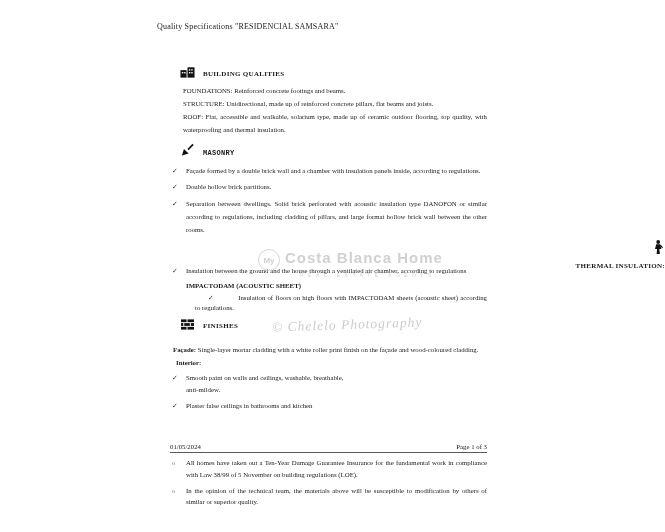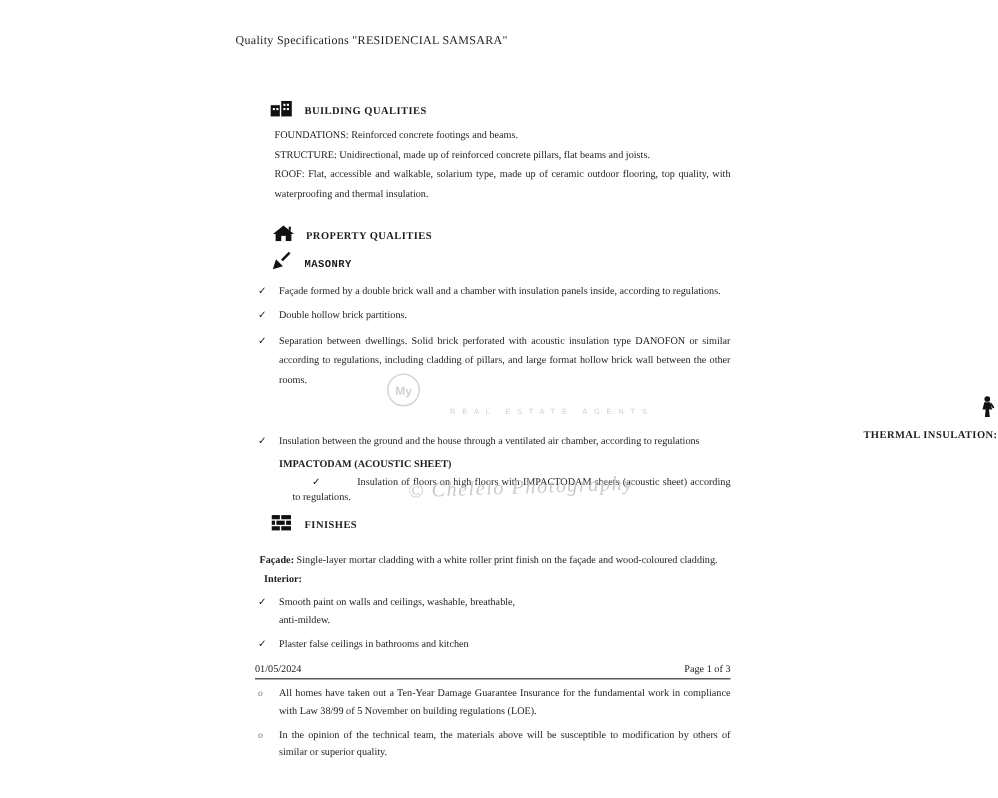--- a/index.html
+++ b/index.html
@@ -87,31 +87,20 @@
     </span>
     <span class="head-label">BUILDING QUALITIES</span>
   </div>
 
   <div class="paras">
     <p>FOUNDATIONS: Reinforced concrete footings and beams.</p>
     <p>STRUCTURE: Unidirectional, made up of reinforced concrete pillars, flat beams and joists.</p>
     <p>ROOF: Flat, accessible and walkable, solarium type, made up of ceramic outdoor flooring, top quality, with waterproofing and thermal insulation.</p>
   </div>
 
-  <div class="head h-property">
-    <span class="ico">
-      <svg width="14" height="11" viewBox="0 0 16 12" fill="#111">
-        <rect x="12" y="1" width="1.6" height="3"></rect>
-        <polygon points="8,0 16,6.5 0,6.5"></polygon>
-        <rect x="2" y="5.5" width="12" height="6.5"></rect>
-        <rect x="6.3" y="8" width="3.4" height="4" fill="#fff"></rect>
-      </svg>
-    </span>
-    <span class="head-label">PROPERTY QUALITIES</span>
-  </div>
 
   <div class="head h-masonry">
     <span class="ico">
       <svg width="13" height="14" viewBox="0 0 14 14">
         <path d="M13 1 L7.5 6.5" stroke="#111" stroke-width="1.8" fill="none"></path>
         <polygon points="1,13 3.2,5.8 8.2,10.8" fill="#111"></polygon>
       </svg>
     </span>
     <span class="head-label">MASONRY</span>
   </div>
@@ -190,19 +179,20 @@
     </div>
     <div class="note">
       <span class="nmark">o</span>
       <span>In the opinion of the technical team, the materials above will be susceptible to modification by others of similar or superior quality.</span>
     </div>
   </div>
 
   <div class="wm1">
     <div class="wm1-row">
       <span class="wm1-badge">My</span>
+      <span class="wm1-name">Costa Blanca Home</span>
     </div>
     <div class="wm1-tag">REAL ESTATE AGENTS</div>
   </div>
 
   <div class="wm2">© Chelelo Photography</div>
 
 </div>
 
 </body></html>

